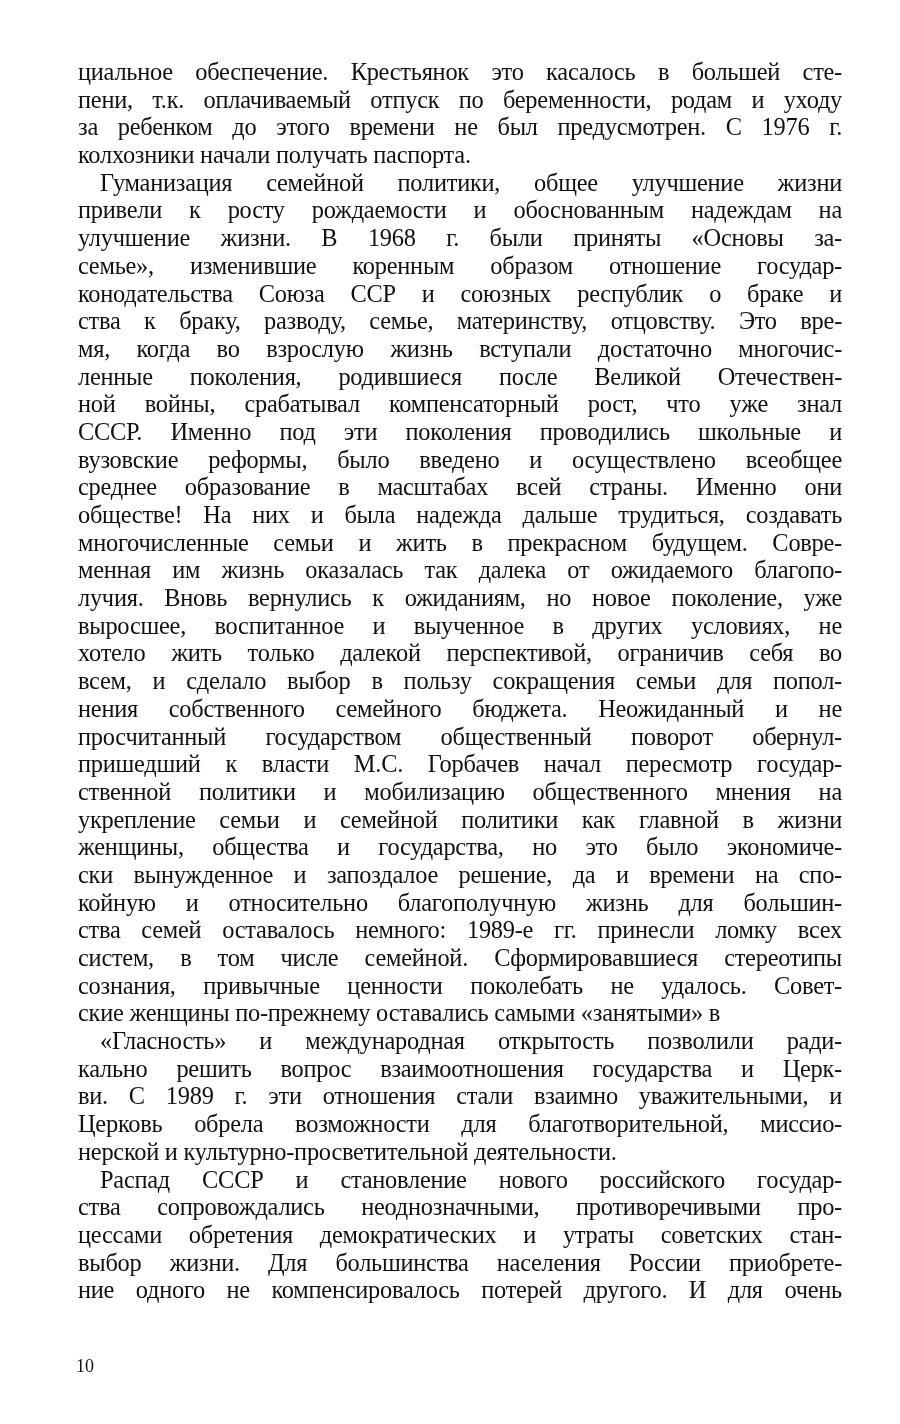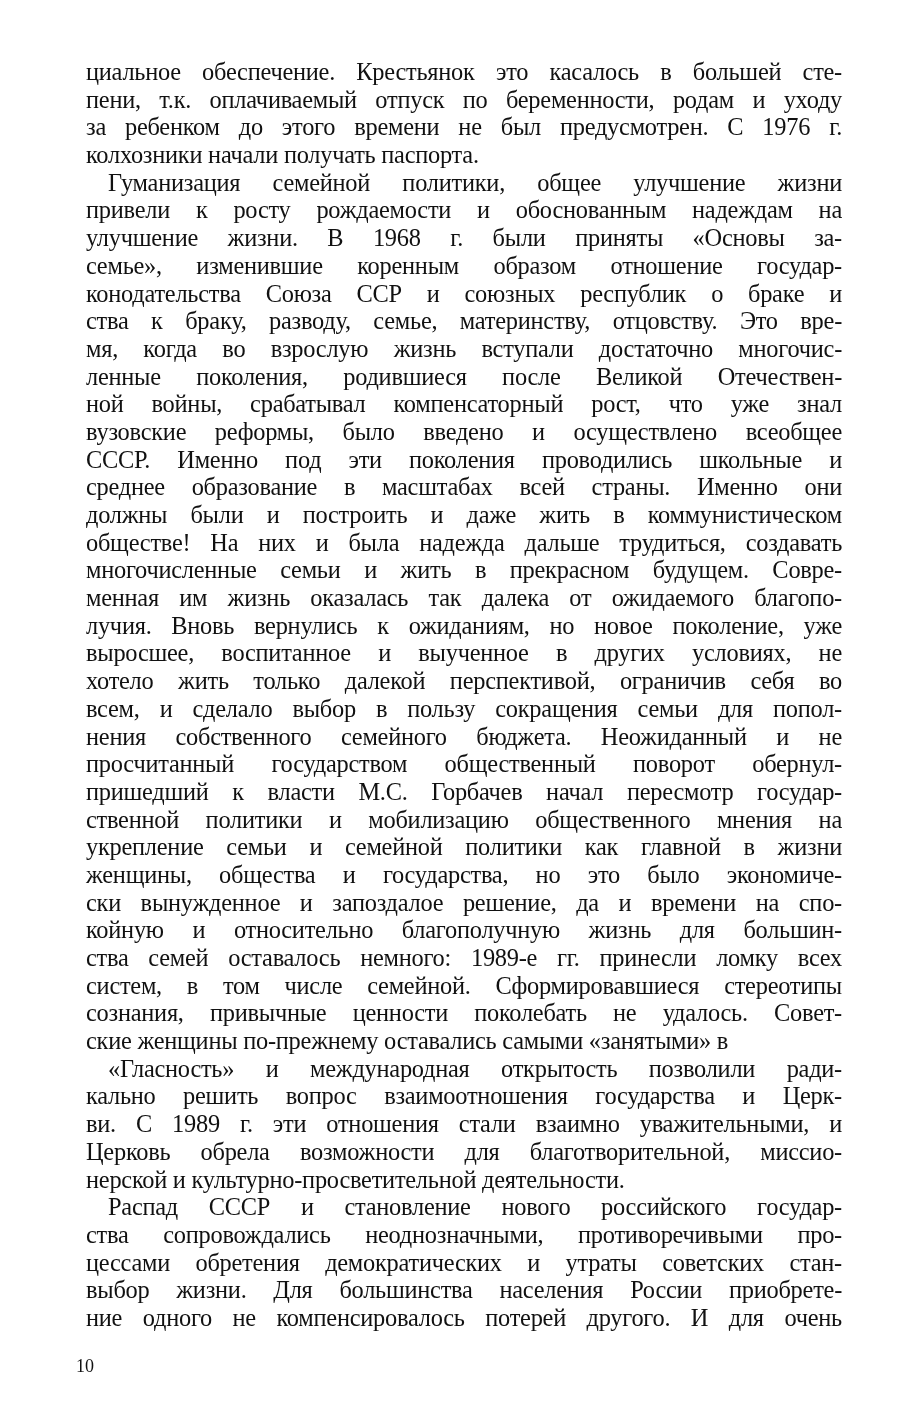--- a/index.html
+++ b/index.html
@@ -23,21 +23,20 @@
       font-size: 24.4px;
       line-height: 27.7px;
       letter-spacing: -0.25px;
     }
     .line {
       display: block;
       white-space: nowrap;
       text-align: justify;
       text-align-last: justify;
       height: 27.7px;
-      margin-left: 8px;
     }
     .line.last {
       text-align-last: left;
     }
     .line.indent {
       padding-left: 22px;
     }
     .page-number {
       position: absolute;
       left: 76px;
@@ -62,24 +61,23 @@
   <div>
     <span class="line indent">Гуманизация семейной политики, общее улучшение жизни</span>
     <span class="line">привели к росту рождаемости и обоснованным надеждам на</span>
     <span class="line">улучшение жизни. В 1968 г. были приняты «Основы за-</span>
     <span class="line">семье», изменившие коренным образом отношение государ-</span>
     <span class="line">конодательства Союза ССР и союзных республик о браке и</span>
     <span class="line">ства к браку, разводу, семье, материнству, отцовству. Это вре-</span>
     <span class="line">мя, когда во взрослую жизнь вступали достаточно многочис-</span>
     <span class="line">ленные поколения, родившиеся после Великой Отечествен-</span>
     <span class="line">ной войны, срабатывал компенсаторный рост, что уже знал</span>
+    <span class="line">СССР. Именно под эти поколения проводились школьные и</span>
     <span class="line">вузовские реформы, было введено и осуществлено всеобщее</span>
-    <span class="line">СССР. Именно под эти поколения проводились школьные и</span>
     <span class="line">среднее образование в масштабах всей страны. Именно они</span>
-    <span class="line">должны были и построить и даже жить в коммунистическом</span>
     <span class="line">обществе! На них и была надежда дальше трудиться, создавать</span>
     <span class="line">многочисленные семьи и жить в прекрасном будущем. Совре-</span>
     <span class="line">менная им жизнь оказалась так далека от ожидаемого благопо-</span>
     <span class="line">лучия. Вновь вернулись к ожиданиям, но новое поколение, уже</span>
     <span class="line">выросшее, воспитанное и выученное в других условиях, не</span>
     <span class="line">хотело жить только далекой перспективой, ограничив себя во</span>
     <span class="line">всем, и сделало выбор в пользу сокращения семьи для попол-</span>
     <span class="line">нения собственного семейного бюджета. Неожиданный и не</span>
     <span class="line">просчитанный государством общественный поворот обернул-</span>
     <span class="line">пришедший к власти М.С. Горбачев начал пересмотр государ-</span>

